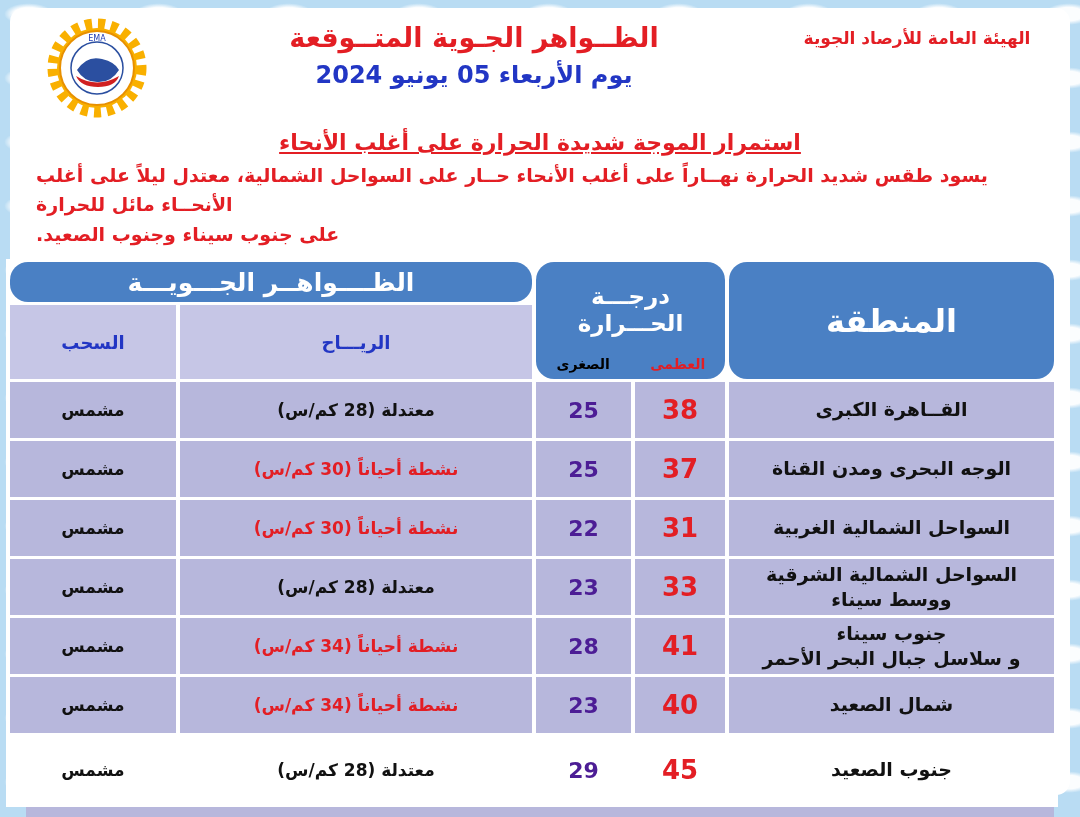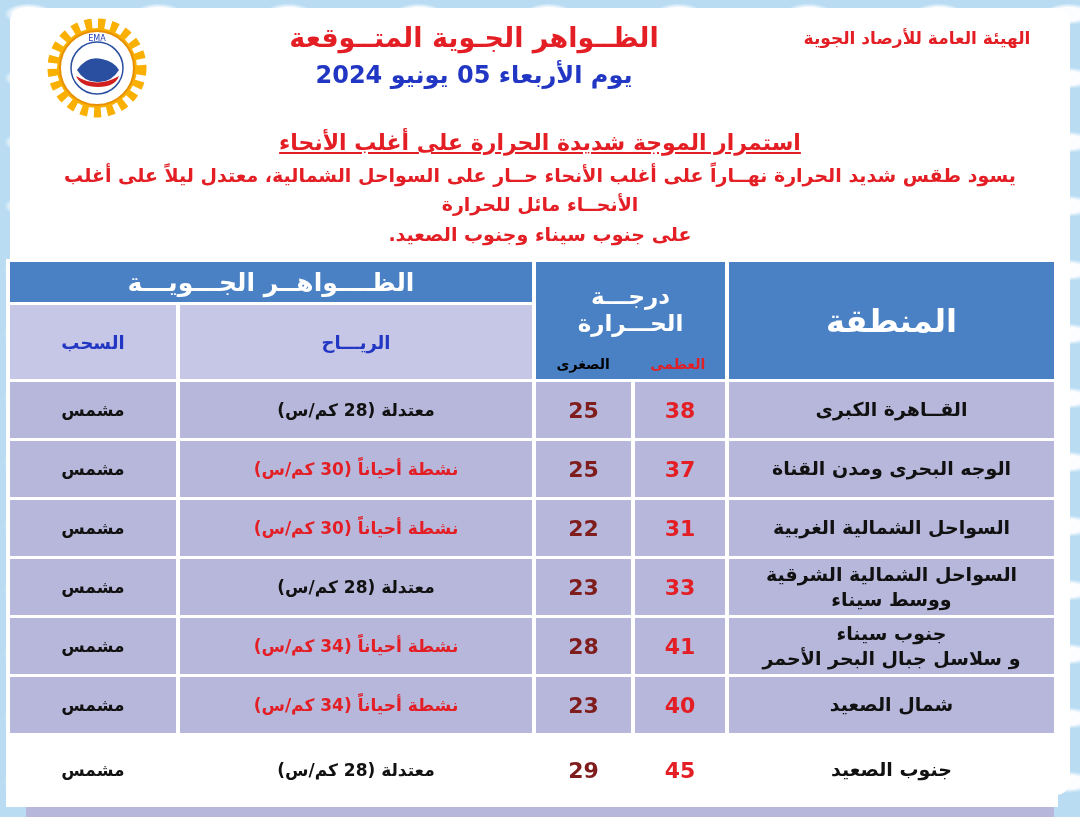--- a/index.html
+++ b/index.html
@@ -32,52 +32,52 @@
   .title-block{flex:1 1 auto;text-align:center;padding-top:8px;}
   .page-title{color:#e31e24;font-weight:bold;font-size:27px;margin:0 0 8px 0;}
   .page-date{color:#2236c4;font-weight:bold;font-size:24px;}
   .logo-box{width:150px;flex:0 0 auto;display:flex;justify-content:center;padding-top:4px;}
   .subtitle{
     text-align:center;color:#e31e24;font-weight:bold;font-size:22px;
     text-decoration:underline;margin:8px 0 6px 0;
   }
   .desc{
     color:#e31e24;font-weight:bold;font-size:19px;line-height:1.55;
-    margin:4px 14px 10px 14px;white-space:pre-line;text-align:center;
+    margin:4px 14px 10px 14px;white-space:pre-line;text-align:left;
   }
   
   table.fc{
     width:100%;border-collapse:separate;border-spacing:4px 3px;
     table-layout:fixed;background:#fff;
   }
   col.c-region{width:325px;}
   col.c-max{width:90px;}
   col.c-min{width:95px;}
   col.c-wind{width:352px;}
   col.c-cloud{width:166px;}
   th,td{padding:2px 6px;text-align:center;vertical-align:middle;}
   tr.h1{height:40px;}
   tr.h2{height:74px;}
-  .blue-head{background:#4a80c4;color:#fff;font-weight:bold;}
+  .blue-head{background:#4a80c4;color:#fff;font-weight:bold;border-radius:18px;}
   th.region-head{font-size:32px;}
   th.phen-head{font-size:25px;}
   th.temp-head{padding:0;}
   .temp-wrap{display:flex;flex-direction:column;height:100%;min-height:112px;text-align:center;}
   .temp-title{flex:1 1 auto;display:flex;align-items:center;justify-content:center;
     white-space:pre-line;font-size:23px;line-height:1.2;font-weight:bold;color:#fff;}
   .temp-labels{display:flex;padding-bottom:5px;}
   .temp-labels span{width:50%;font-size:14px;font-weight:bold;}
   .max-label{color:#e31e24;}
   .min-label{color:#000000;}
   .lav-head{background:#c6c6e6;color:#2236c4;font-weight:bold;font-size:18px;}
   tbody td{background:#b7b7dc;font-weight:bold;height:52px;}
   tbody tr:last-child td{background:#fff;height:64px;}
   td.region{font-size:19px;color:#111;white-space:pre-line;line-height:1.35;}
-  td.tmax{color:#e31e24;font-size:22px;}
-  td.tmin{color:#7f1d1d;font-size:22px;}
+  td.tmax{color:#e31e24;font-size:26px;}
+  td.tmin{color:#4c1d95;font-size:22px;}
   td.wind{font-size:17px;color:#111;}
   td.wind.red{color:#e31e24;}
   td.cloud{font-size:17px;color:#111;}
   .bottom-strip{height:13px;background:#b7b7dc;margin:0 4px;}
 </style>
 </head>
 <body>
 
 <div class="page">
   <div class="inner">

